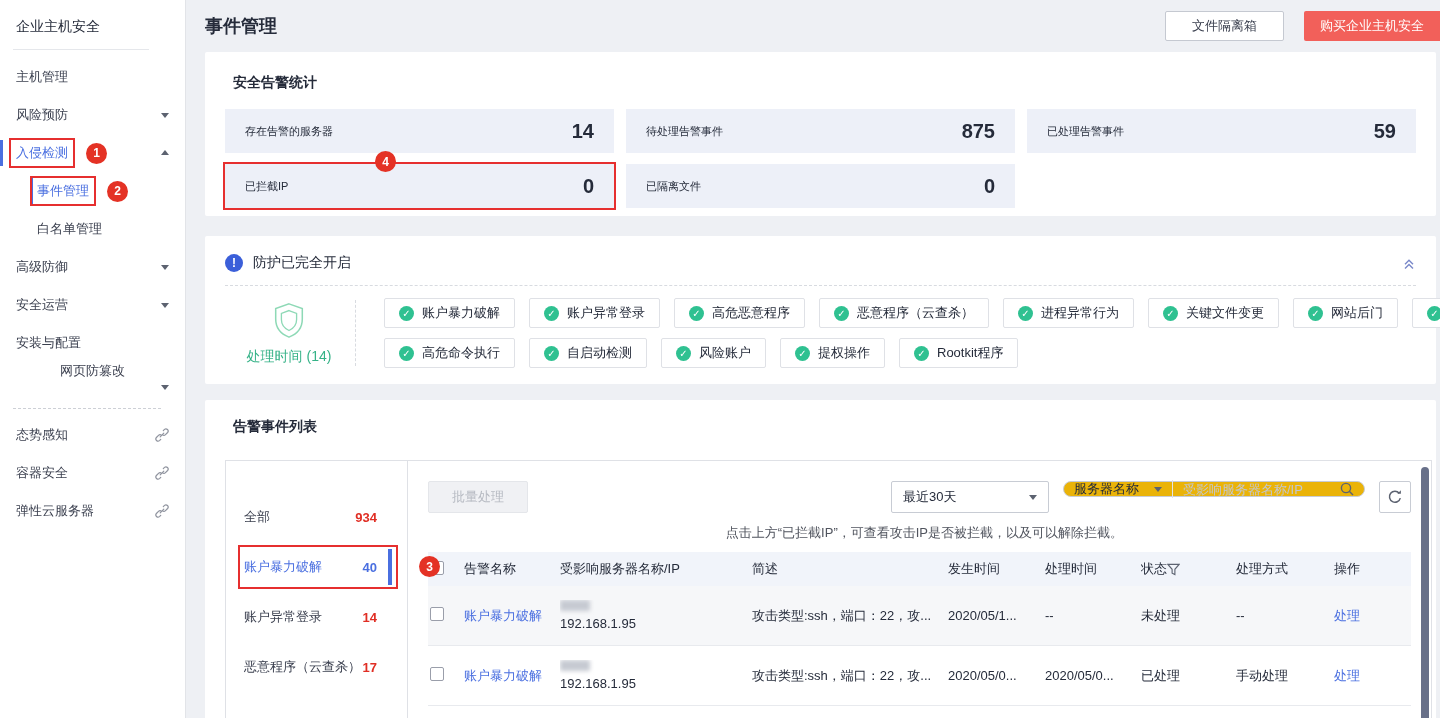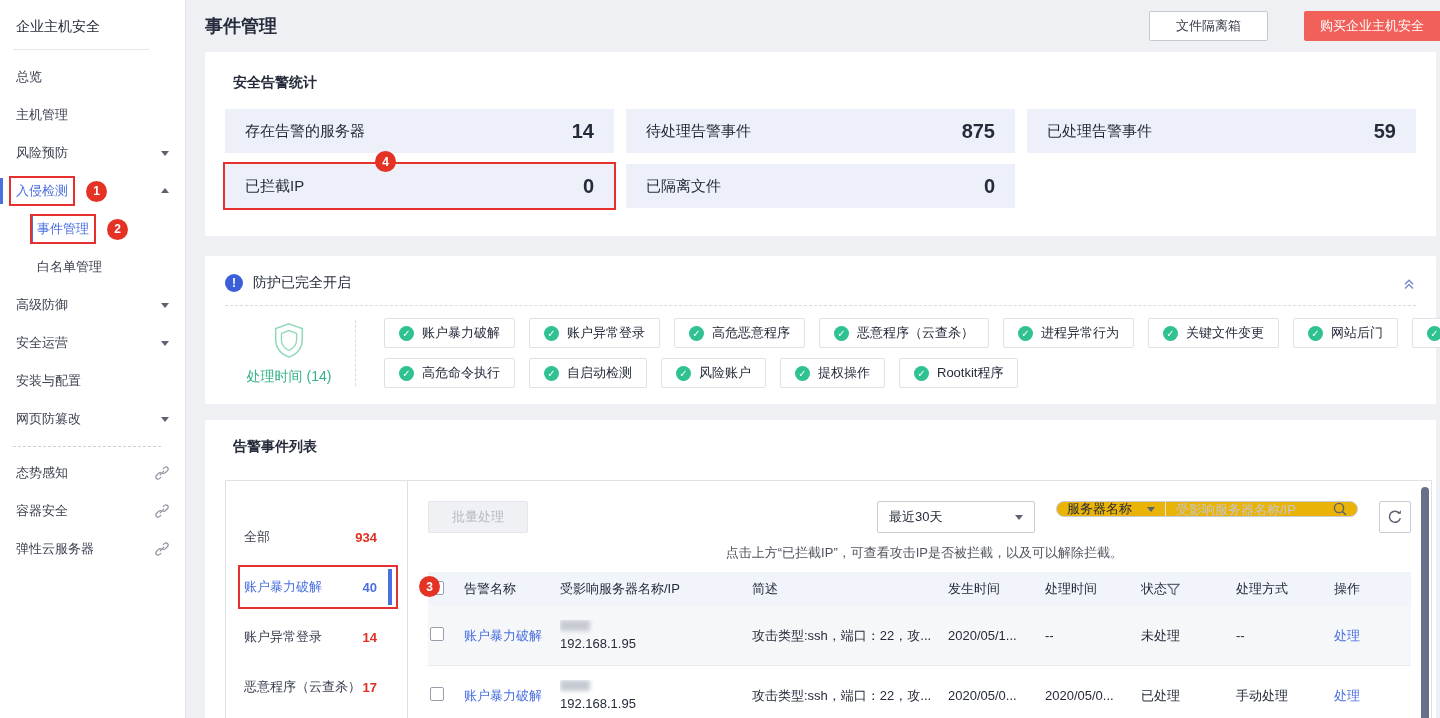--- a/index.html
+++ b/index.html
@@ -21,42 +21,42 @@
   .nav-item.selected .nav-label { color:#4a6fe0; }
   .nav-item.type-subitem, .nav-item.type-subitem2 { padding-left:37px; }
   .nav-item.type-expanded.selected::before { content:''; position:absolute; left:0; top:6px; width:3px; height:26px; background:#4a6fe0; }
   .nav-item.type-subitem.selected::before { content:''; position:absolute; left:30px; top:6px; width:3px; height:26px; background:#4a6fe0; }
   .nav-item.annotated .nav-label::after { content:''; position:absolute; top:-6px; bottom:-6px; left:-7px; right:-7px; border:2px solid #e62f2f; }
   .nav-badge { margin-left:18px; }
   .nav-item .icon { display:none; margin-left:auto; }
   .nav-item.type-collapsed .chevron-down-icon { display:block; width:0; height:0; border:4px solid transparent; border-top:5px solid #5c6270; margin-top:5px; }
   .nav-item.type-expanded .chevron-up-icon { display:block; width:0; height:0; border:4px solid transparent; border-bottom:5px solid #5c6270; margin-bottom:5px; }
   .nav-item.type-link .link-icon { display:block; width:14px; height:14px; }
-  .nav-item.divider_after { margin-bottom:16px; }
+  .nav-item.divider_after { margin-bottom:16px;flex-direction:column; }
   .nav-item.divider_after::after { content:''; position:absolute; left:13px; right:24px; bottom:-9px; border-bottom:1px dashed #cdd0d6; }
 
   
   .anno-badge { width:21px; height:21px; border-radius:50%; background:#e43225; color:#fff; font-size:12px; font-weight:bold;
     display:inline-flex; align-items:center; justify-content:center; flex-shrink:0; }
 
   
   .main { flex:1; display:flex; flex-direction:column; padding-left:19px; overflow:hidden; }
   .page-header { display:flex; align-items:center; height:52px; flex-shrink:0; }
   .page-title { font-size:18px; font-weight:bold; margin:0; }
-  .header-actions { margin-left:auto; display:flex; gap:36px; }
+  .header-actions { margin-left:auto; display:flex; gap:20px; }
   .btn-secondary { height:30px; padding:0 26px; background:#fff; border:1px solid #c5c9d1; color:#3c4150; font-size:13px; border-radius:2px; cursor:pointer; font-family:inherit; }
   .btn-primary { height:30px; padding:0 16px; background:#f2605a; border:none; color:#fff; font-size:13px; border-radius:2px 0 0 2px; cursor:pointer; font-family:inherit; }
   .panel { background:#fff; margin-right:4px; border-radius:2px; }
   .section-title { font-size:14px; font-weight:bold; margin:0; padding-left:8px; }
 
   
-  .stats-panel { padding:22px 20px 28px; margin-bottom:20px; }
+  .stats-panel { padding:22px 20px 8px; margin-bottom:20px; }
   .stats-grid { display:grid; grid-template-columns:repeat(3,1fr); gap:11px 12px; margin-top:17px; }
   .stat-card { position:relative; display:flex; align-items:center; height:44px; background:#edf0f8; padding:0 20px; cursor:pointer; }
-  .stat-label { font-size:15px; }
+  .stat-label { font-size:11px; }
   .stat-value { margin-left:auto; font-size:20px; font-weight:bold; }
   .stat-card.annotated::after { content:''; position:absolute; inset:-2px; border:2px solid #e62f2f; pointer-events:none; }
   .stat-badge { position:absolute; left:150px; top:-13px; z-index:2; }
 
   
   .protect-panel { padding:12px 20px 16px; margin-bottom:16px; }
   .protect-header { display:flex; align-items:center; gap:10px; padding:6px 0 13px; border-bottom:1px dashed #d8dbe0; font-size:14px; }
   .info-icon { width:18px; height:18px; border-radius:50%; background:#3b5fd9; color:#fff; font-weight:bold; font-size:12px;
     display:flex; align-items:center; justify-content:center; flex-shrink:0; }
   .collapse-icon { margin-left:auto; cursor:pointer; display:flex; }
@@ -79,21 +79,21 @@
   .cat-count { margin-left:auto; color:#e02e24; font-weight:bold; font-size:13px; }
   .cat-item.selected .cat-label, .cat-item.selected .cat-count { color:#4a6fe0; }
   .cat-bar { display:none; }
   .cat-item.selected .cat-bar { display:block; position:absolute; right:15px; top:7px; width:4px; height:36px; background:#4a6fe0; }
   .cat-item.annotated::before { content:''; position:absolute; left:12px; right:9px; top:3px; bottom:3px; border:2px solid #e62f2f; pointer-events:none; }
   .cat-badge { position:absolute; right:-33px; top:14px; }
 
   .table-zone { flex:1; padding:20px 20px 0; min-width:0; }
   .toolbar { display:flex; align-items:flex-start; }
   .btn-batch { height:32px; padding:0 23px; background:#f0f1f4; border:1px solid #e4e6ea; color:#b6bac2; font-size:13px; border-radius:2px; font-family:inherit; }
-  .toolbar-right { margin-left:auto; display:flex; gap:21px; }
+  .toolbar-right { margin-left:auto; display:flex; gap:14px; }
   .select { width:158px; height:32px; border:1px solid #c8ccd4; border-radius:2px; display:flex; align-items:center; padding:0 11px; background:#fff; cursor:pointer; }
   .caret { margin-left:auto; width:0; height:0; border:4px solid transparent; border-top:5px solid #5c6270; margin-top:5px; }
   .search-combo { width:302px; height:16px; border:1px solid #c8ccd4; border-radius:12px; display:flex; align-items:center; background:#eab308; }
   .search-type { width:108px; display:flex; align-items:center; padding:0 10px; cursor:pointer; flex-shrink:0; }
   .search-sep { width:1px; height:18px; background:#e2e4e8; }
   .search-combo input { flex:1; border:none; outline:none; padding:0 4px 0 10px; font-size:13px; min-width:0; color:#252b3a; font-family:inherit; background:transparent; }
   .search-combo input::placeholder { color:#c3c7cf; }
   .search-icon { margin-right:9px; display:flex; cursor:pointer; }
   .btn-refresh { width:32px; height:32px; border:1px solid #c8ccd4; border-radius:2px; background:#fff; display:flex; align-items:center; justify-content:center; cursor:pointer; }
 
@@ -122,24 +122,20 @@
 </head>
 <body>
 
 <div class="page">
 
   <aside class="sidebar">
     <div class="sb-title">企业主机安全</div>
     <div class="sb-divider"></div>
     <nav class="sb-nav">
 
-        <div class="nav-item type-plain">
-          <span class="nav-label">总览</span>
-
-        </div>
 
         <div class="nav-item type-plain">
           <span class="nav-label">主机管理</span>
 
         </div>
 
         <div class="nav-item type-collapsed">
           <span class="nav-label">风险预防</span>
 
           <span class="icon chevron-down-icon"></span>

